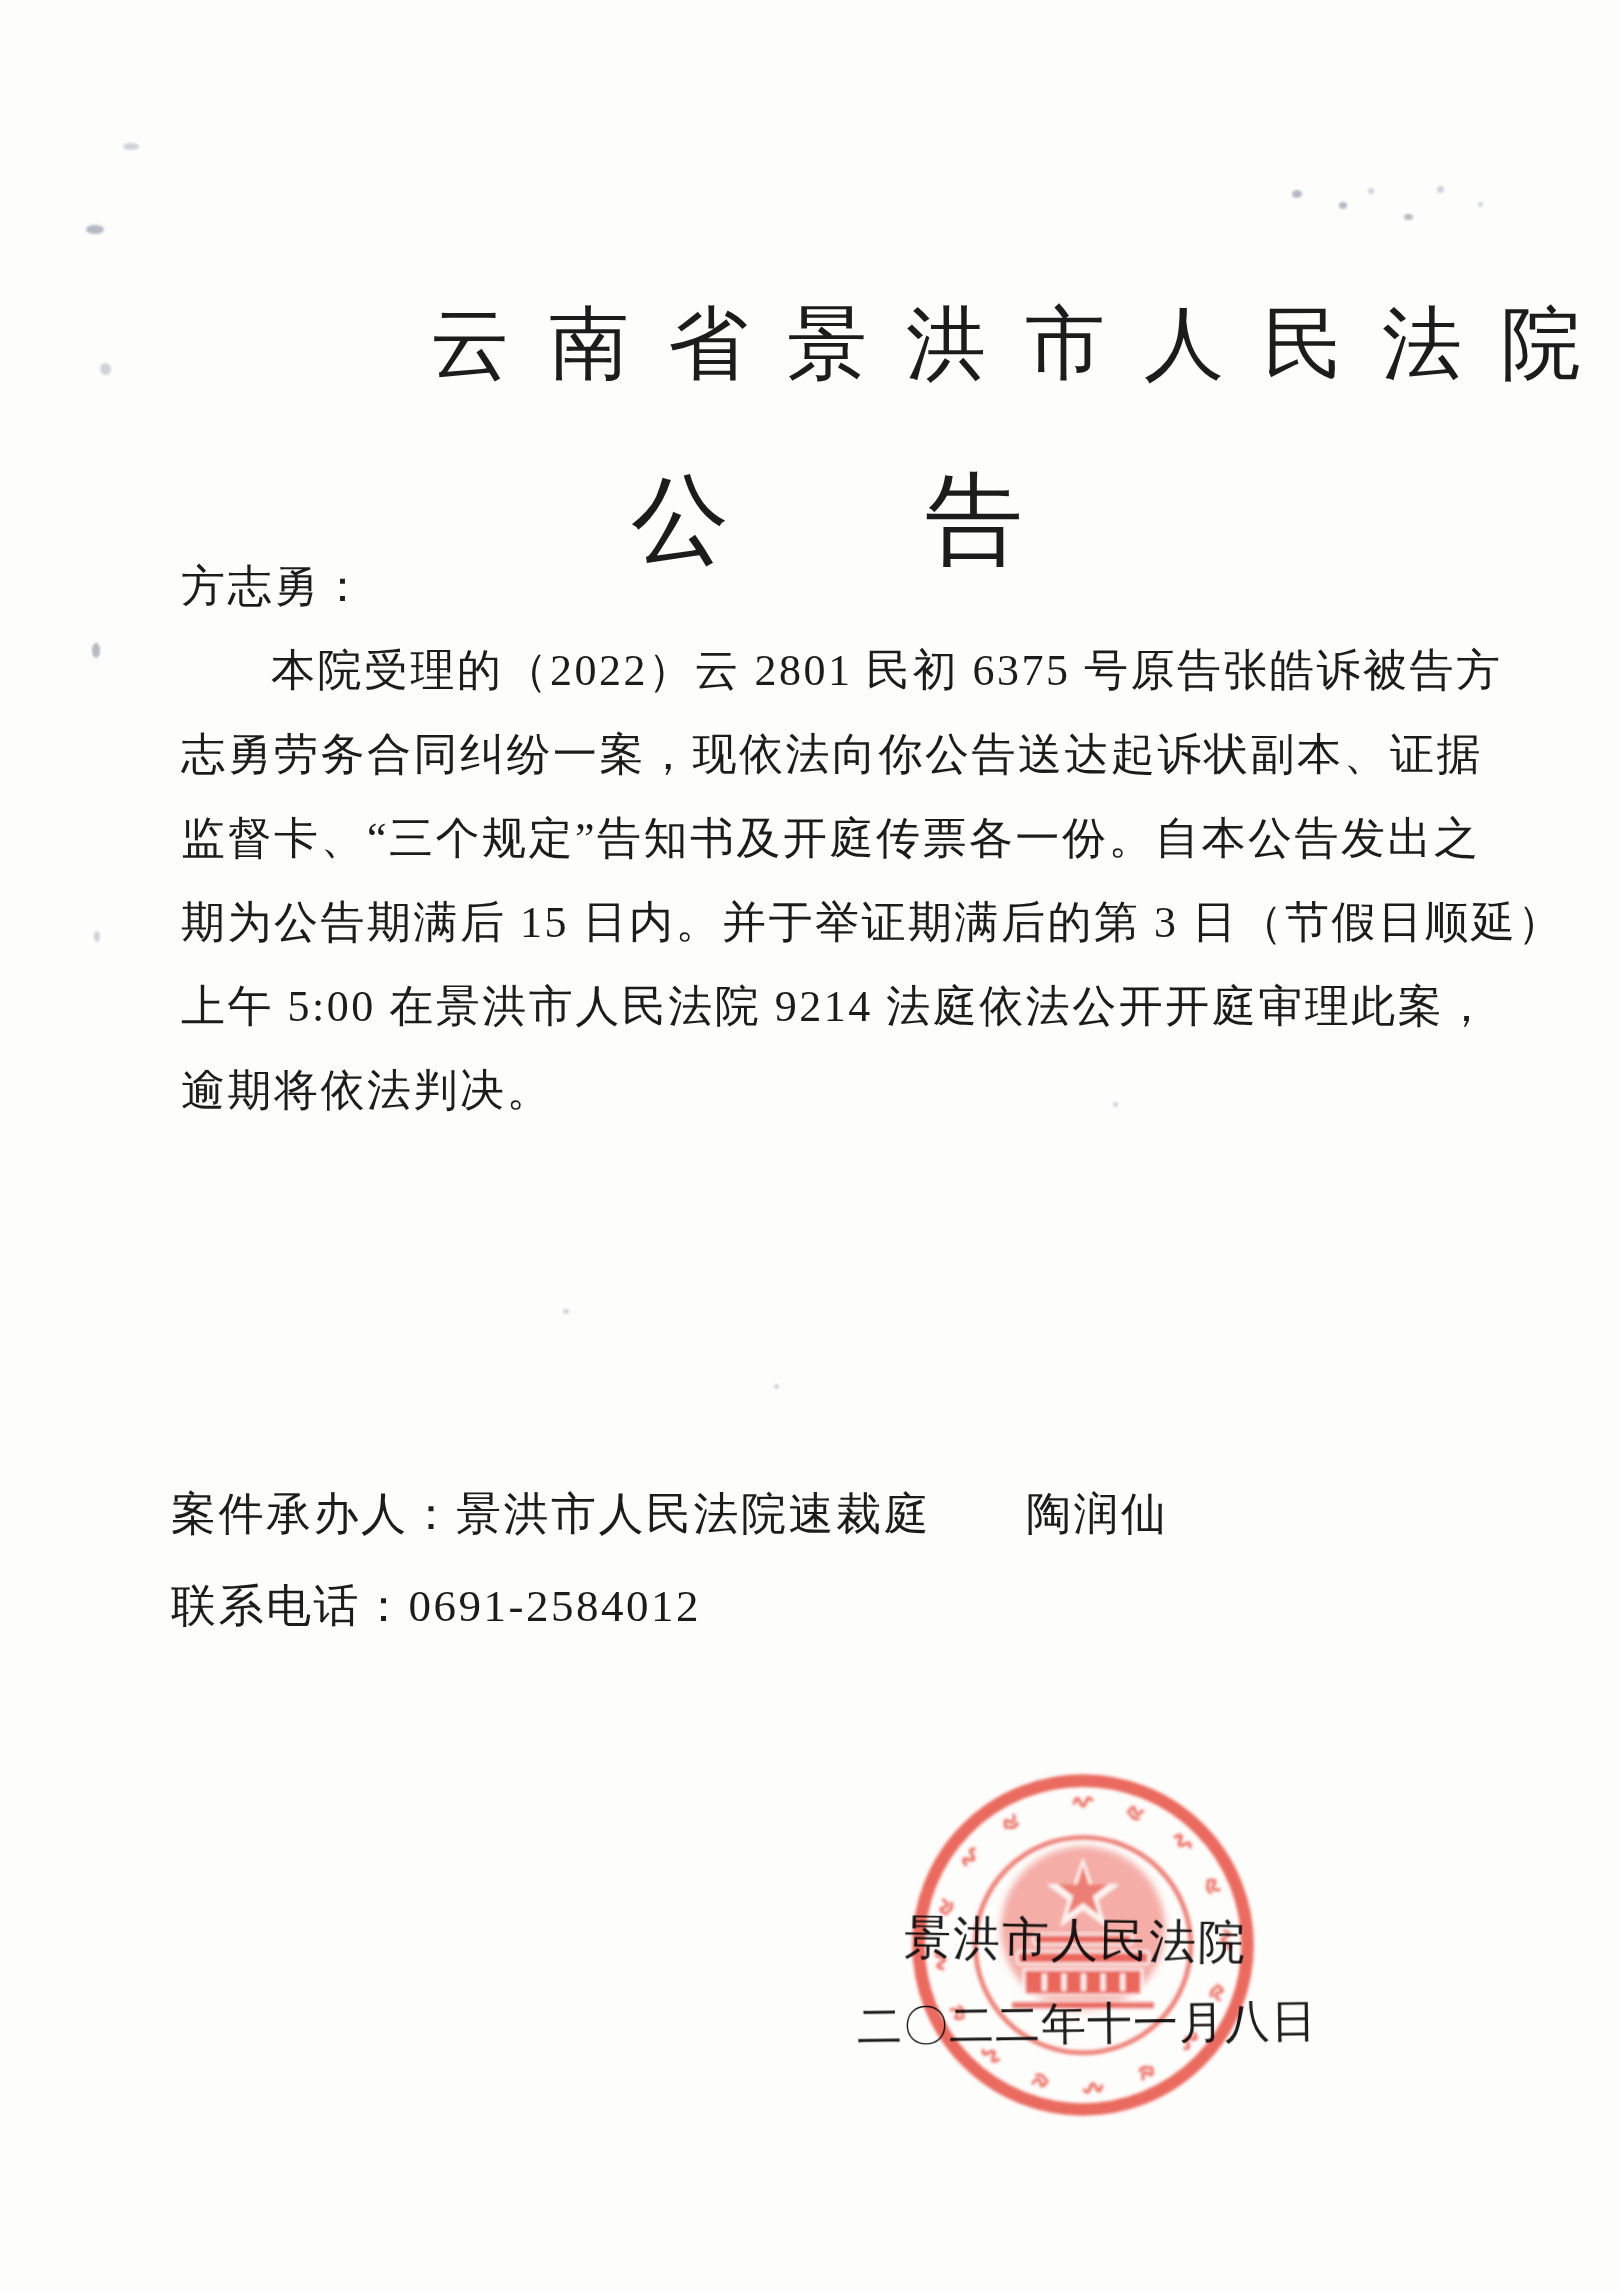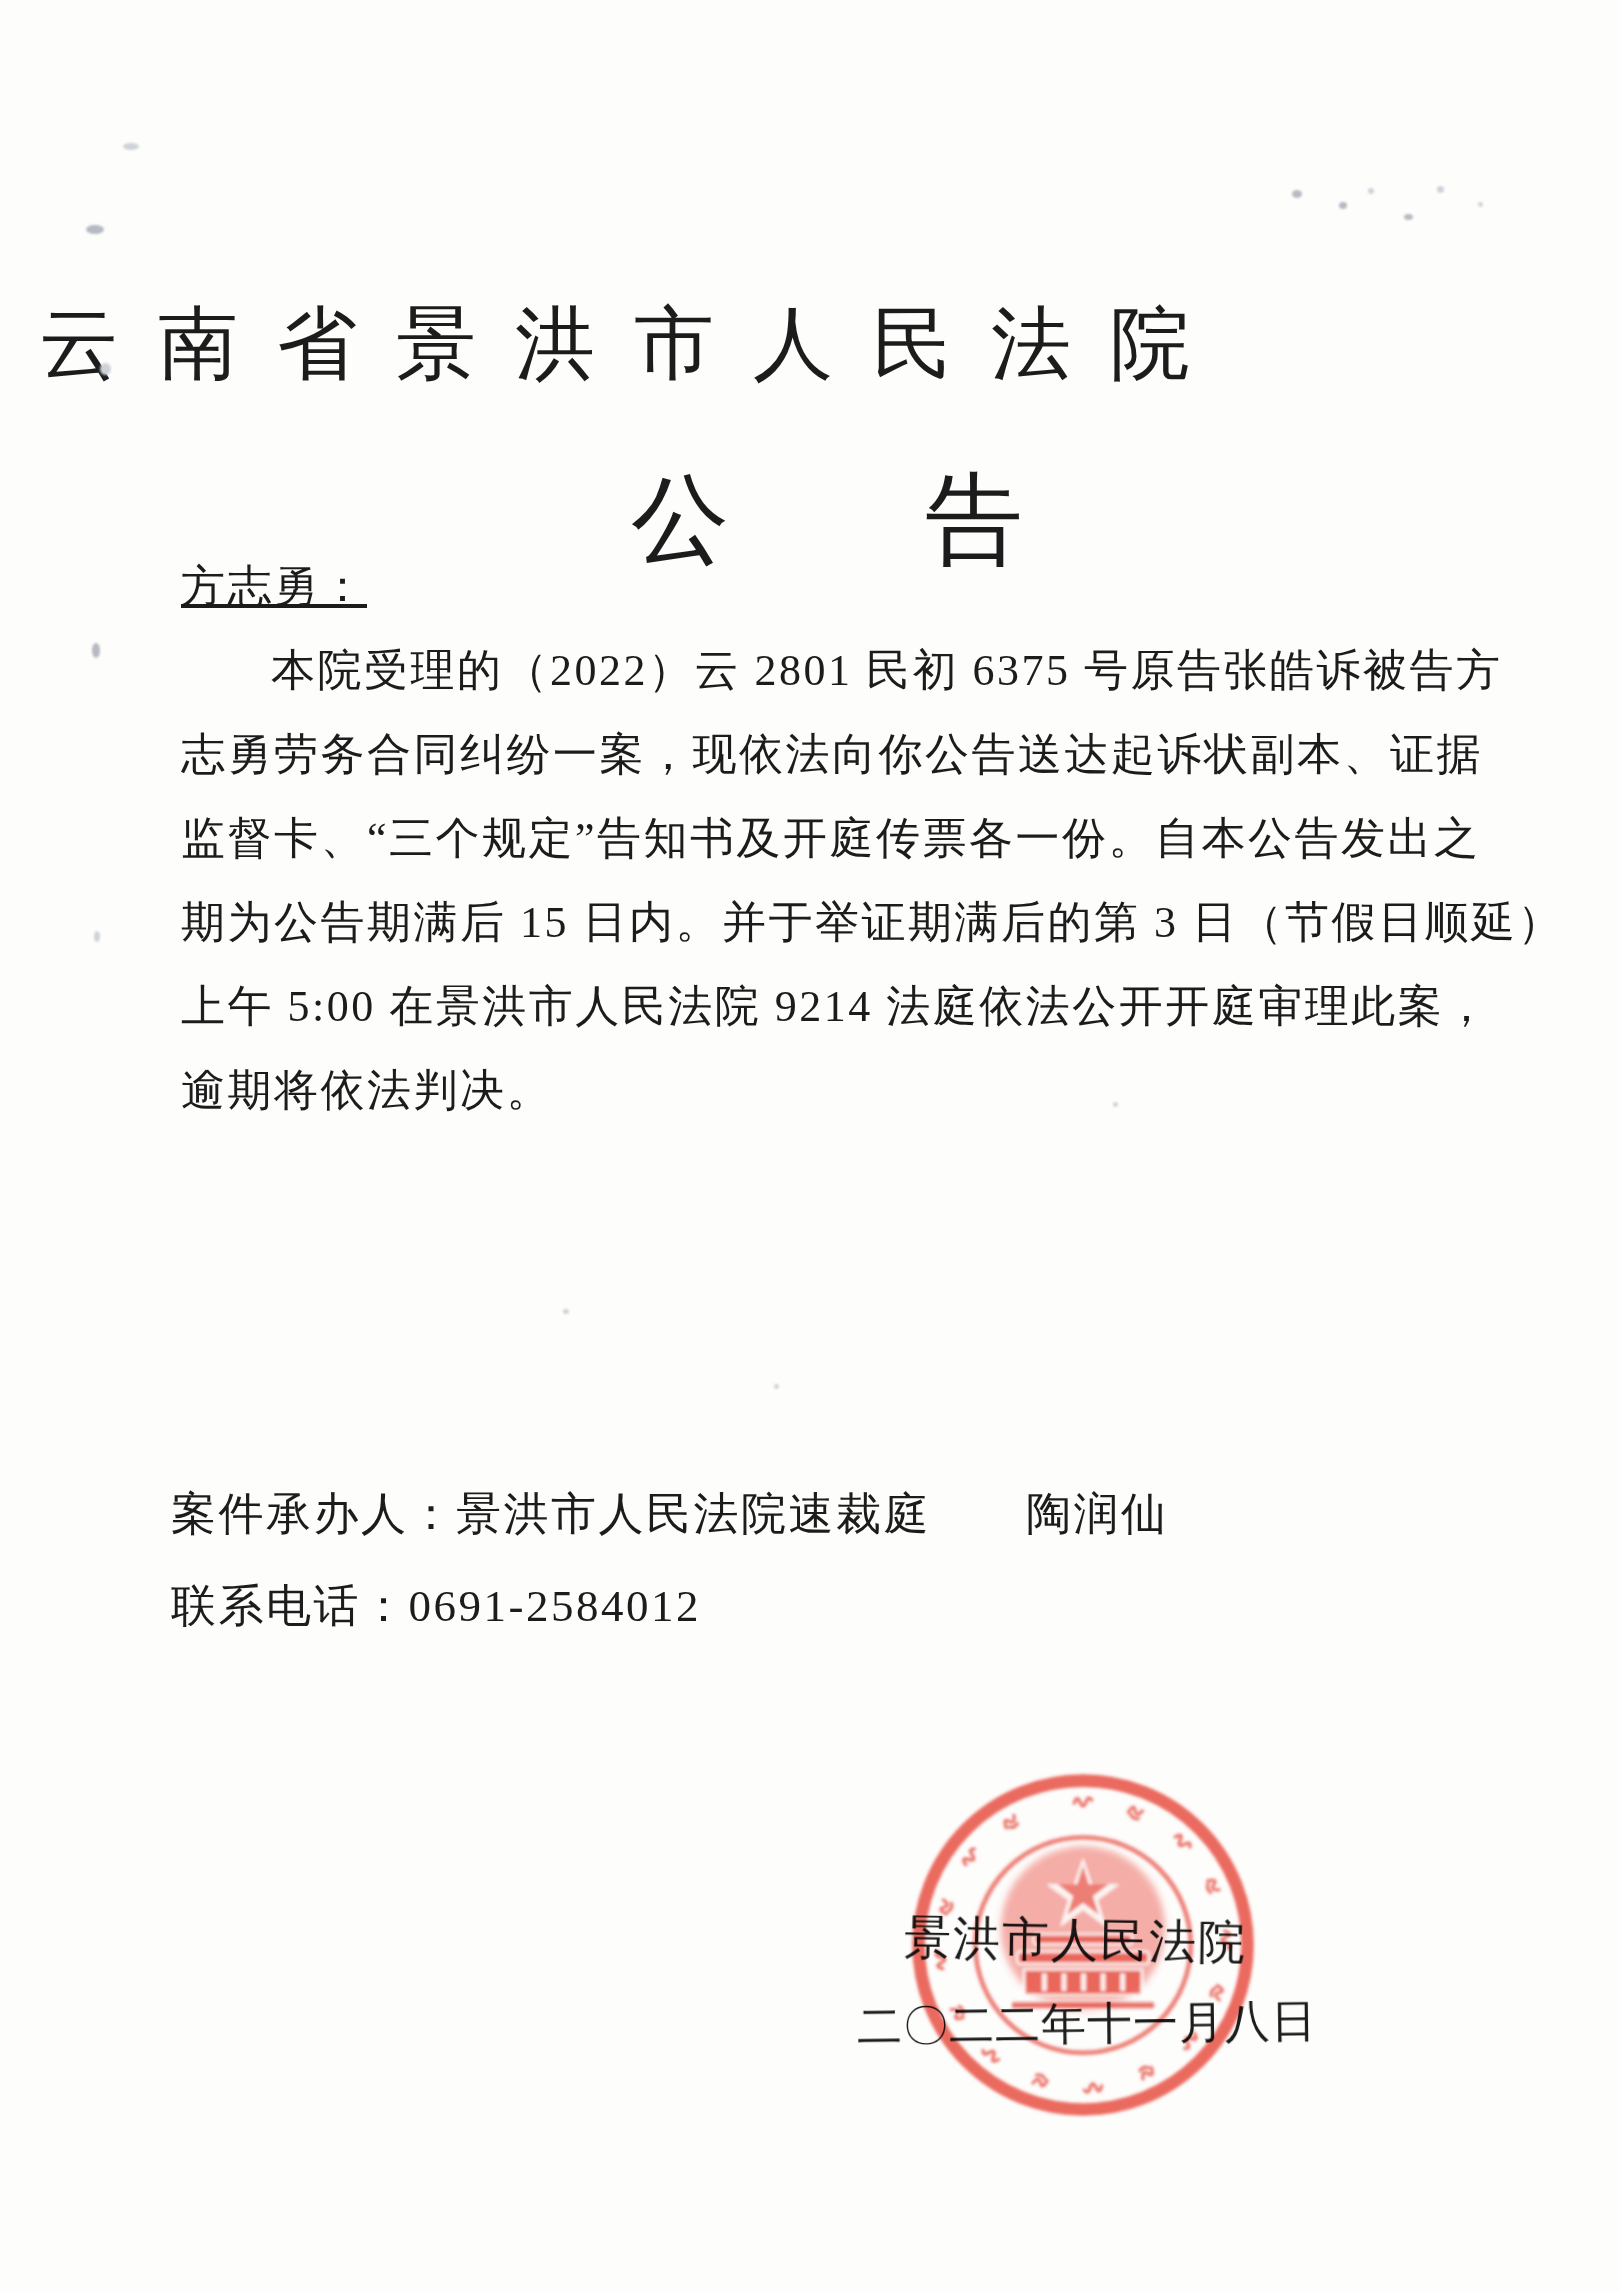--- a/index.html
+++ b/index.html
@@ -7,41 +7,41 @@
     position:relative;
     width:1620px;height:2292px;
     margin:0 auto;
     background:#fdfdfc;
     overflow:hidden;
     font-family:"Liberation Serif","DejaVu Serif",serif;
     color:#1c1c1c;
   }
   .doc-title{
     position:absolute;left:0;top:237px;width:100%;
-    text-align:left;
+    text-align:right;
     font-size:80px;font-weight:500;
     letter-spacing:39px;padding-left:39px;box-sizing:border-box;
     white-space:nowrap;
   }
   .doc-subtitle{
     position:absolute;left:0;top:374px;width:100%;
     text-align:center;
     font-size:98px;font-weight:500;
     white-space:pre;
     padding-left:17px;
   }
   .body-block{
     position:absolute;left:181px;top:545px;width:1323px;
   }
   .text-line{
     font-size:44px;line-height:84px;height:84px;
     letter-spacing:2.5px;white-space:nowrap;
   }
   .text-line.indent{text-indent:90px;}
-  .salutation{margin-bottom:0;text-decoration:underline;}
+  .salutation{margin-bottom:0;}
   .contact-block{
     position:absolute;left:171px;top:1468px;width:1176px;
   }
   .contact-line{
     font-size:45px;line-height:92px;height:92px;
     letter-spacing:2.5px;white-space:pre;
   }
   .sig-court{
     position:absolute;left:904px;top:1909px;
     font-size:47px;letter-spacing:2px;white-space:nowrap;

